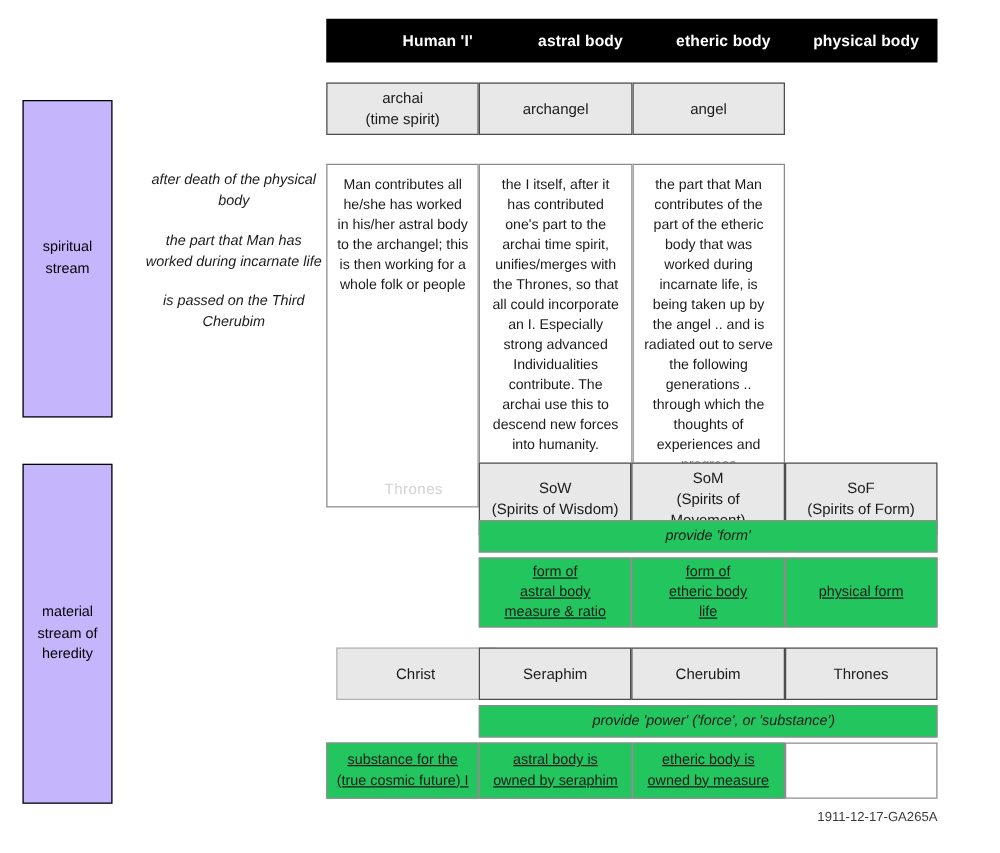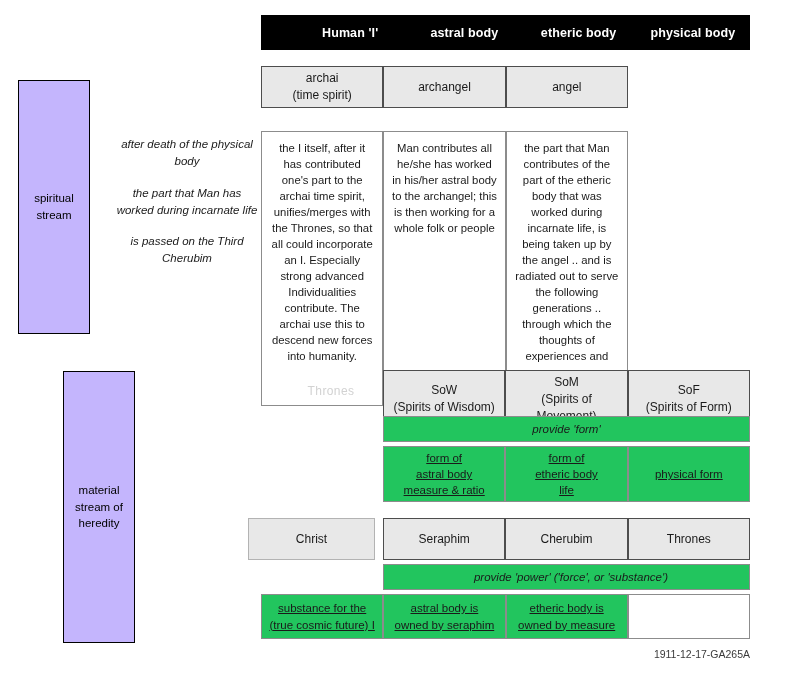--- a/index.html
+++ b/index.html
@@ -53,21 +53,21 @@
     display: flex;
     align-items: center;
     justify-content: center;
     text-align: center;
     font-weight: normal;
     font-size: 11.5px;
     line-height: 1.45;
     color: #000000;
   }
   .stream-spiritual { left: 18px; top: 80px; width: 72px; height: 254px; }
-  .stream-material  { left: 18px; top: 371px; width: 72px; height: 272px; margin-left: 45px; }
+  .stream-material  { left: 18px; top: 371px; width: 72px; height: 272px; }
 
   
   .side-notes {
     left: 116px;
     top: 136px;
     width: 142px;
     text-align: center;
     font-style: italic;
     font-size: 11.5px;
     line-height: 1.5;
@@ -166,21 +166,21 @@
   .sow-body {
     left: 383px;
     top: 446px;
     width: 367px;
     height: 47px;
     grid-template-columns: repeat(3, 1fr);
   }
 
   
   .chr-head-first {
-    left: 248px;
+    left: 269px;
     top: 518px;
     width: 127px;
     height: 42px;
   }
   .chr-head-rest {
     left: 383px;
     top: 518px;
     width: 367px;
     height: 42px;
     grid-template-columns: repeat(3, 1fr);
@@ -240,22 +240,22 @@
       <span style="display:block">
         <span>archai</span><br>
         <span>(time spirit)</span>
       </span>
     </div>
     <div class="cell cell-head">archangel</div>
     <div class="cell cell-head">angel</div>
   </div>
 
   <div class="abs grid narr-row">
+    <div class="cell cell-body narr-cell">Man contributes all he/she has worked in his/her astral body to the archangel; this is then working for a whole folk or people</div>
     <div class="cell cell-body narr-cell">the I itself, after it has contributed one's part to the archai time spirit, unifies/merges with the Thrones, so that all could incorporate an I. Especially strong advanced Individualities contribute. The archai use this to descend new forces into humanity.</div>
-    <div class="cell cell-body narr-cell">Man contributes all he/she has worked in his/her astral body to the archangel; this is then working for a whole folk or people</div>
     <div class="cell cell-body narr-cell">the part that Man contributes of the part of the etheric body that was worked during incarnate life, is being taken up by the angel .. and is radiated out to serve the following generations .. through which the thoughts of experiences and progress propagates.</div>
   </div>
 
   <div class="abs thrones-ghost">Thrones</div>
 
   <div class="abs grid sow-head">
     <div class="cell cell-head">
       <span style="display:block">
         <span>SoW</span><br>
         <span>(Spirits of Wisdom)</span>

